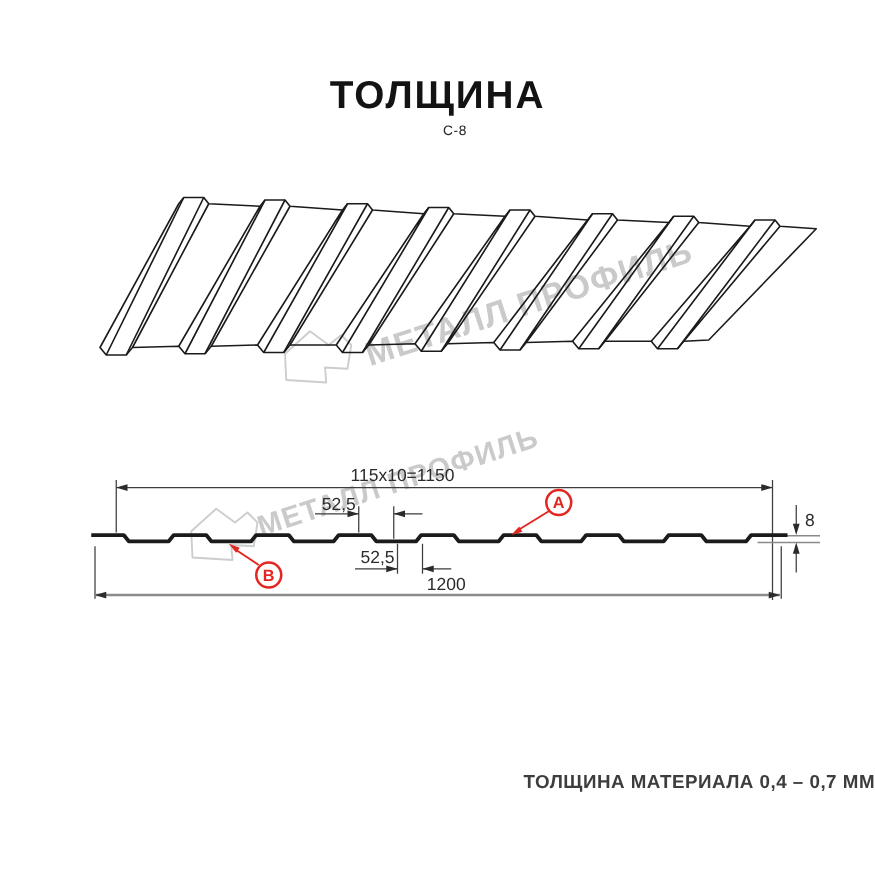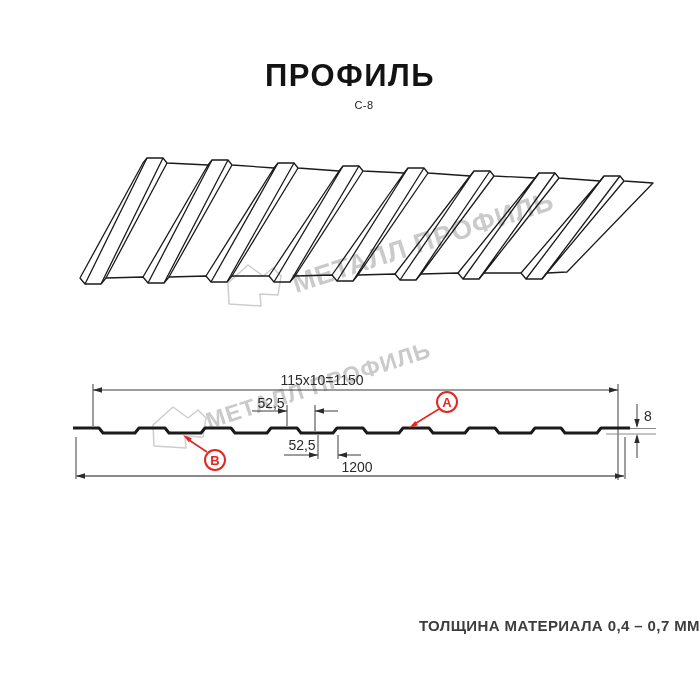--- a/index.html
+++ b/index.html
@@ -14,21 +14,21 @@
   svg{position:absolute;top:0;left:0;}
   .dimtxt{font-family:"Liberation Sans", sans-serif;font-size:14px;fill:#2b2b2b;}
   .wmtxt{font-family:"Liberation Sans", sans-serif;font-weight:700;fill:#cacaca;letter-spacing:1px;}
   .redtxt{font-family:"Liberation Sans", sans-serif;font-size:13px;font-weight:700;fill:#e42620;}
 </style>
 </head>
 <body>
 
 <div id="page">
 
-  <div class="title">ПРОФИЛЬ</div>
+  <div class="title">ТОЛЩИНА</div>
   <div class="subtitle">С-8</div>
 
   <svg width="700" height="700" viewBox="0 0 700 700">
 
     <g>
 
       <path fill="#ffffff" stroke="none" d="M80,278 L85,284 L101,284 L106,278 L143,277 L148,283 L164,283 L169,277 L206,276 L211,282 L227,282 L232,276
            L269,276 L274,282 L290,282 L295,276 L332,275 L337,281 L353,281 L358,275 L395,274 L400,280 L416,280 L421,274
            L458,273 L463,279 L479,279 L484,273 L521,273 L526,279 L542,279 L547,273 L567,272 L653,183
            L624,181 L620,176 L604,176 L600,181 L559,178 L555,173 L539,173 L535,178 L494,176 L490,171 L474,171 L470,176

